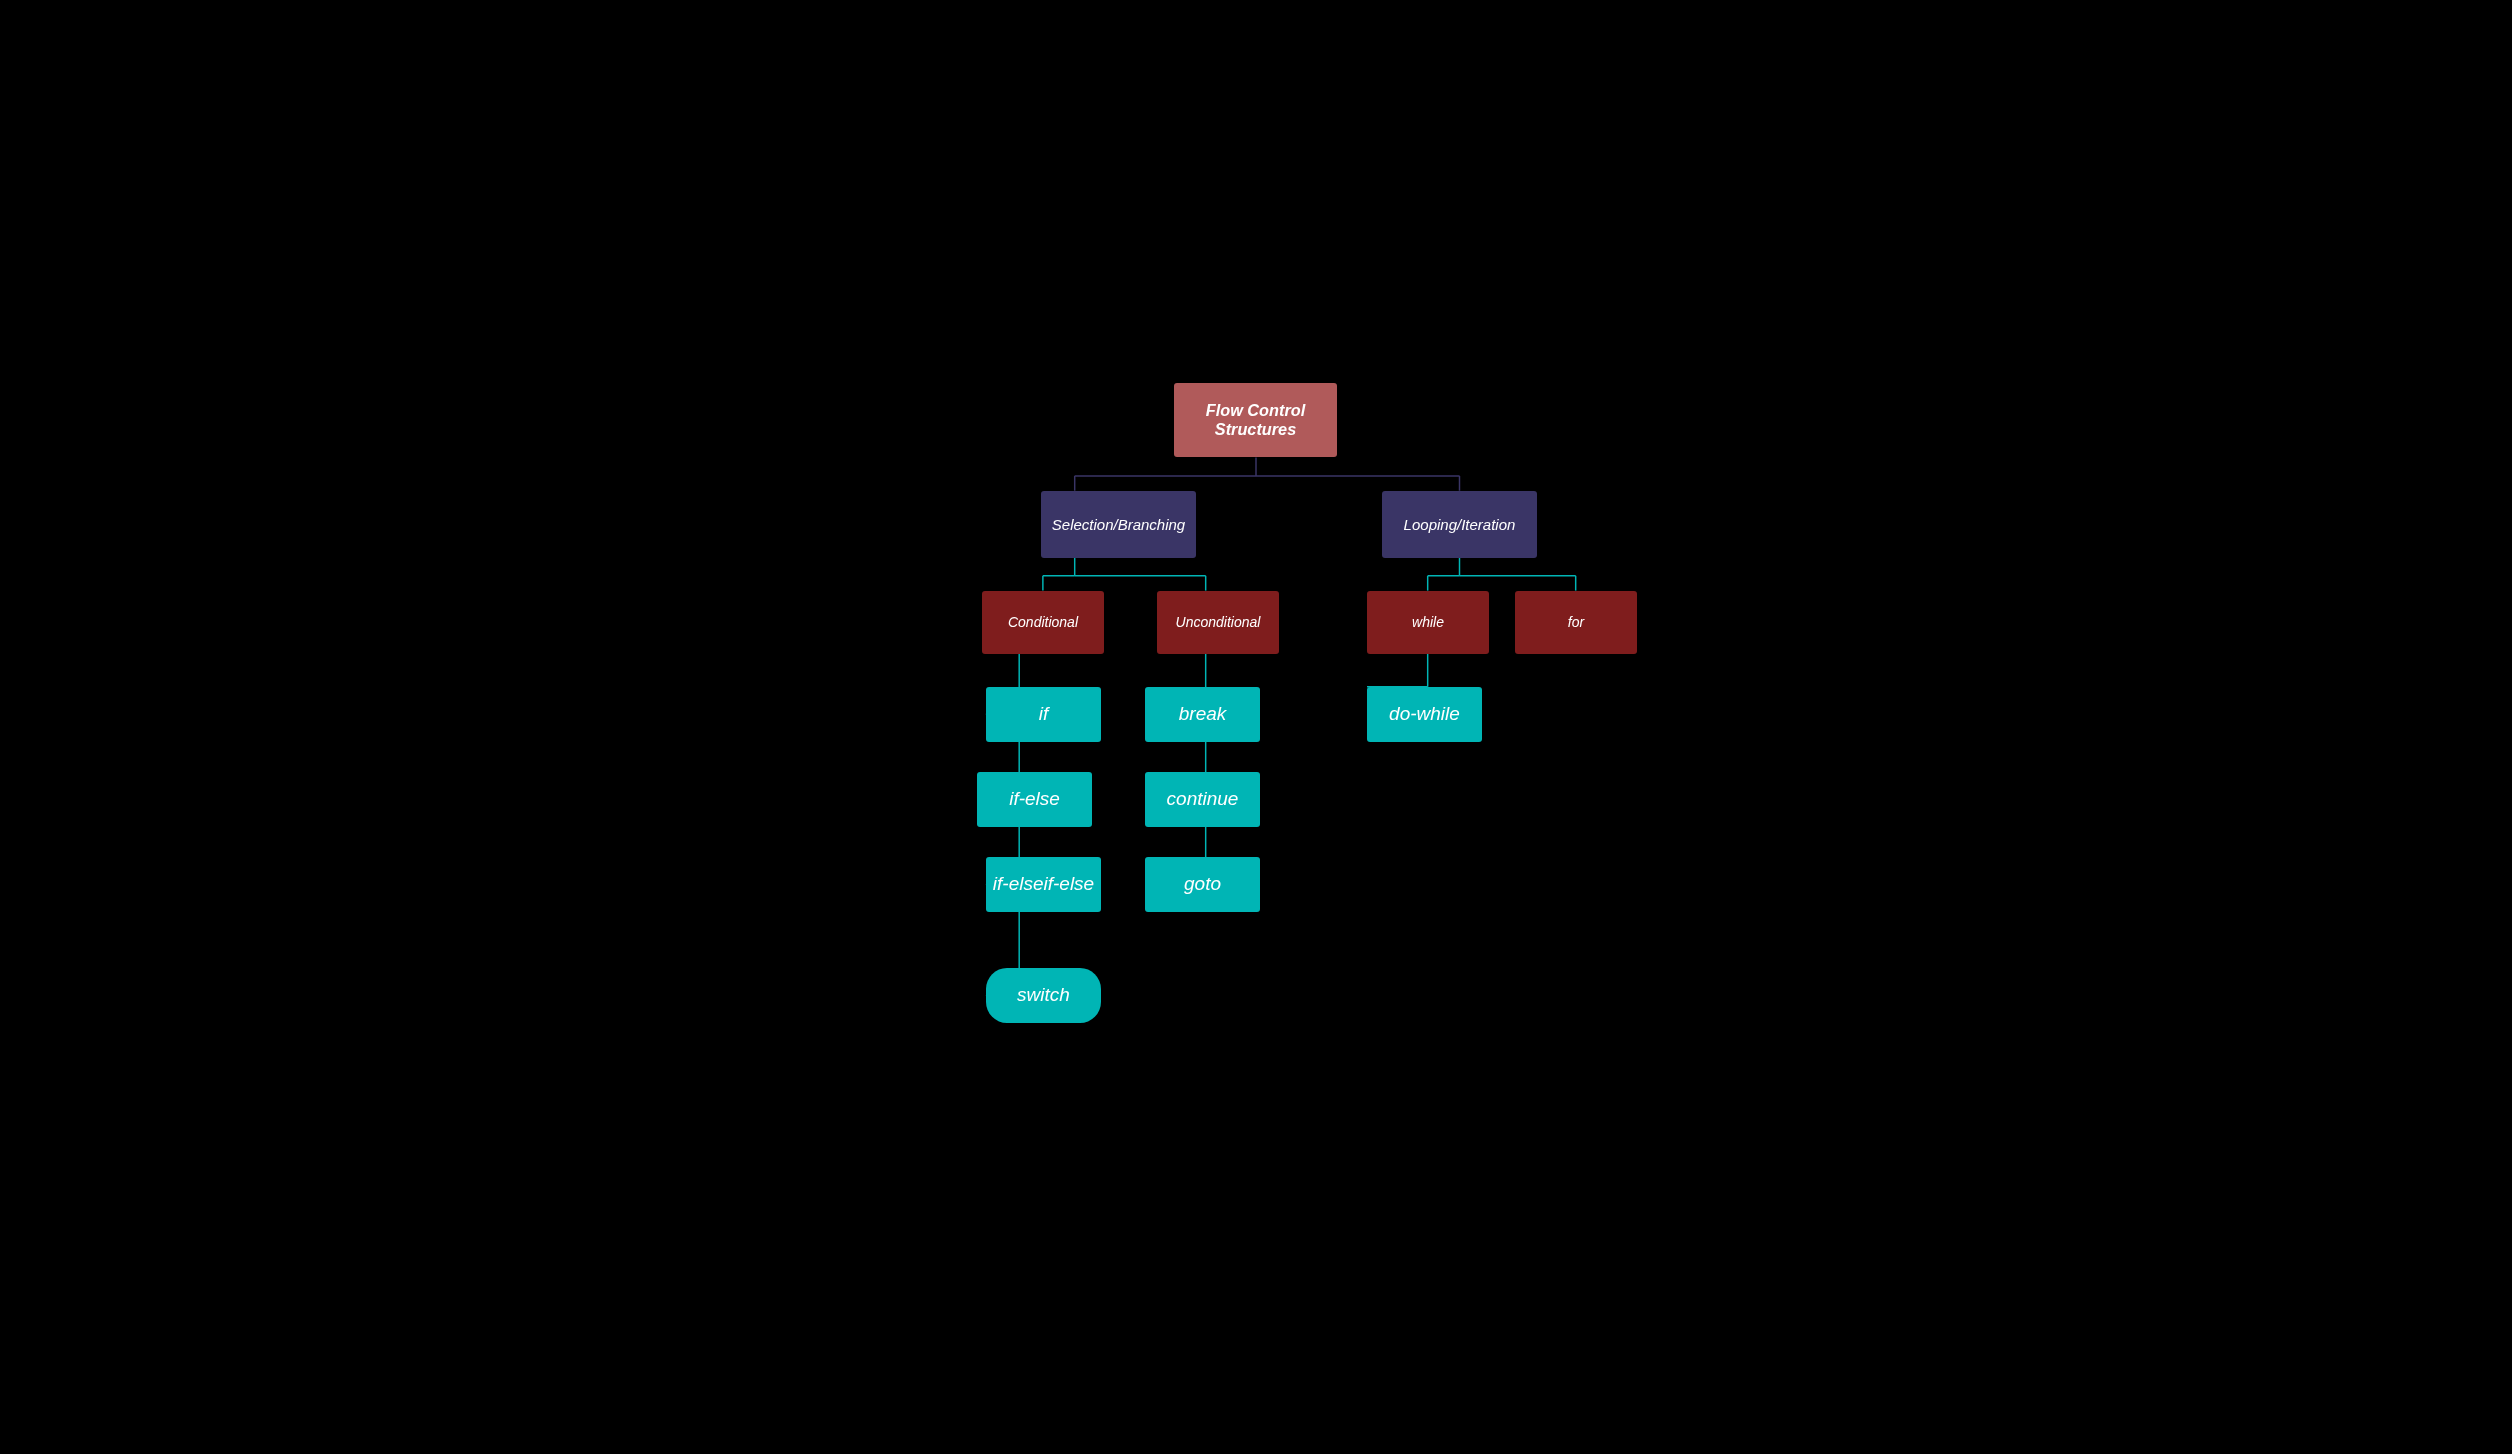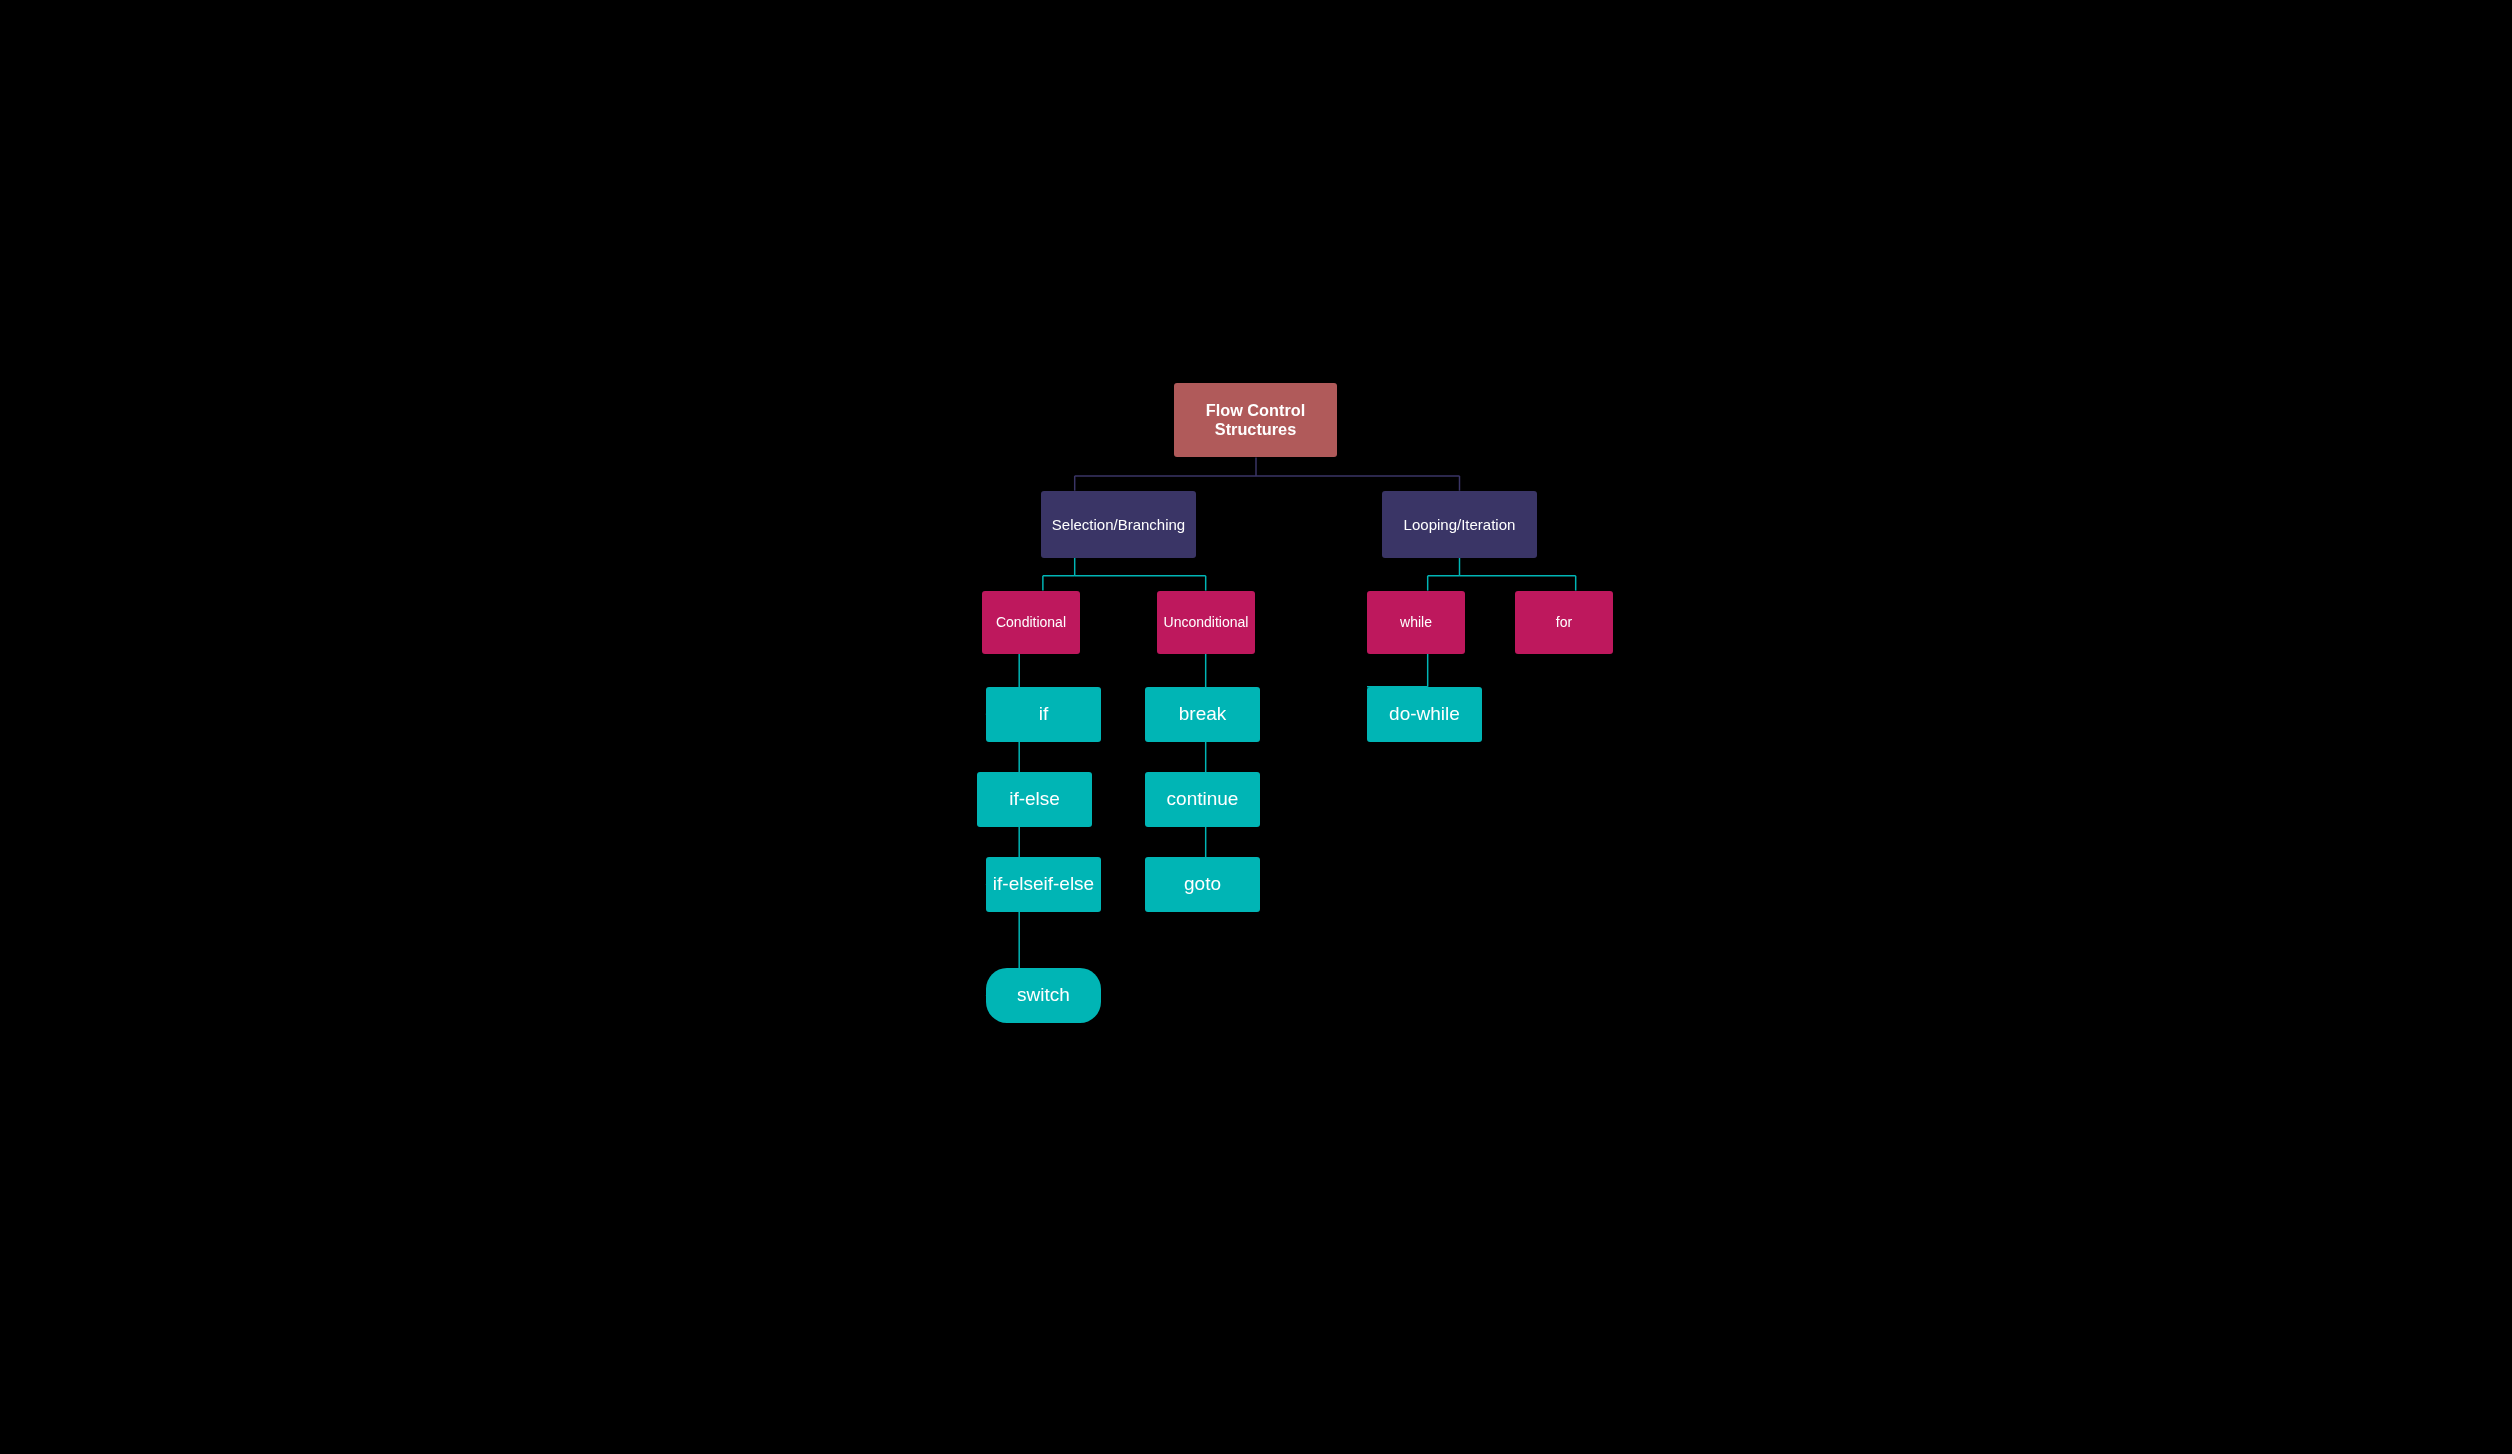--- a/index.html
+++ b/index.html
@@ -10,20 +10,21 @@
       justify-content: center;
       align-items: center;
       min-height: 100vh;
       font-family: Arial, sans-serif;
     }
 
     .diagram {
       position: relative;
       width: 814px;
       min-height: 703px;
+      font-style: italic;
     }
 
     svg.lines {
       position: absolute;
       top: 0; left: 0;
       width: 100%;
       height: 100%;
       overflow: visible;
       pointer-events: none;
     }
@@ -62,22 +63,22 @@
       top: 115px;
       margin-left: 44px;
     }
 
     .node-looping {
       left: 533px;
       top: 115px;
     }
 
     .node-l2-teal {
-      background: #be185d;
-      width: 98px;
+      background: #7f1d1d;
+      width: 122px;
       height: 63px;
       font-size: 14px;
     }
 
     .node-conditional {
       left: 133px;
       top: 215px;
     }
 
     .node-unconditional {

